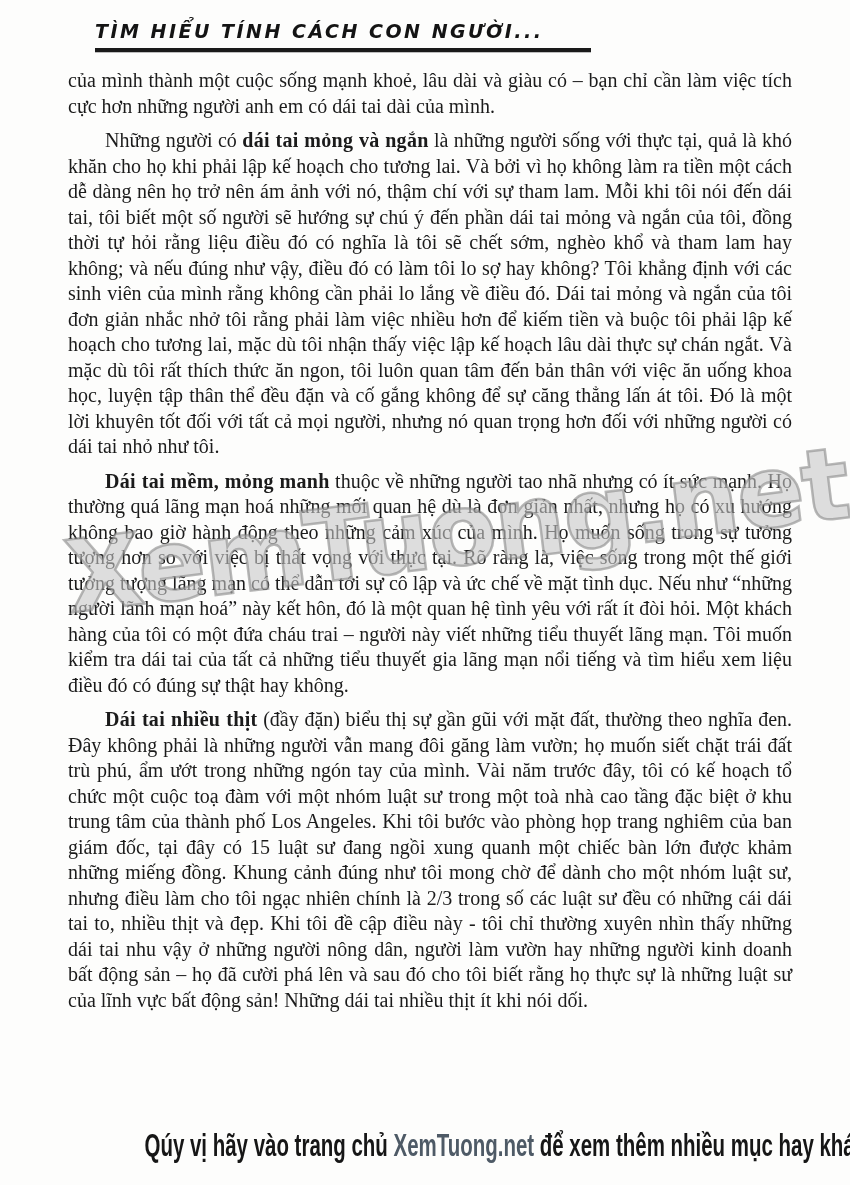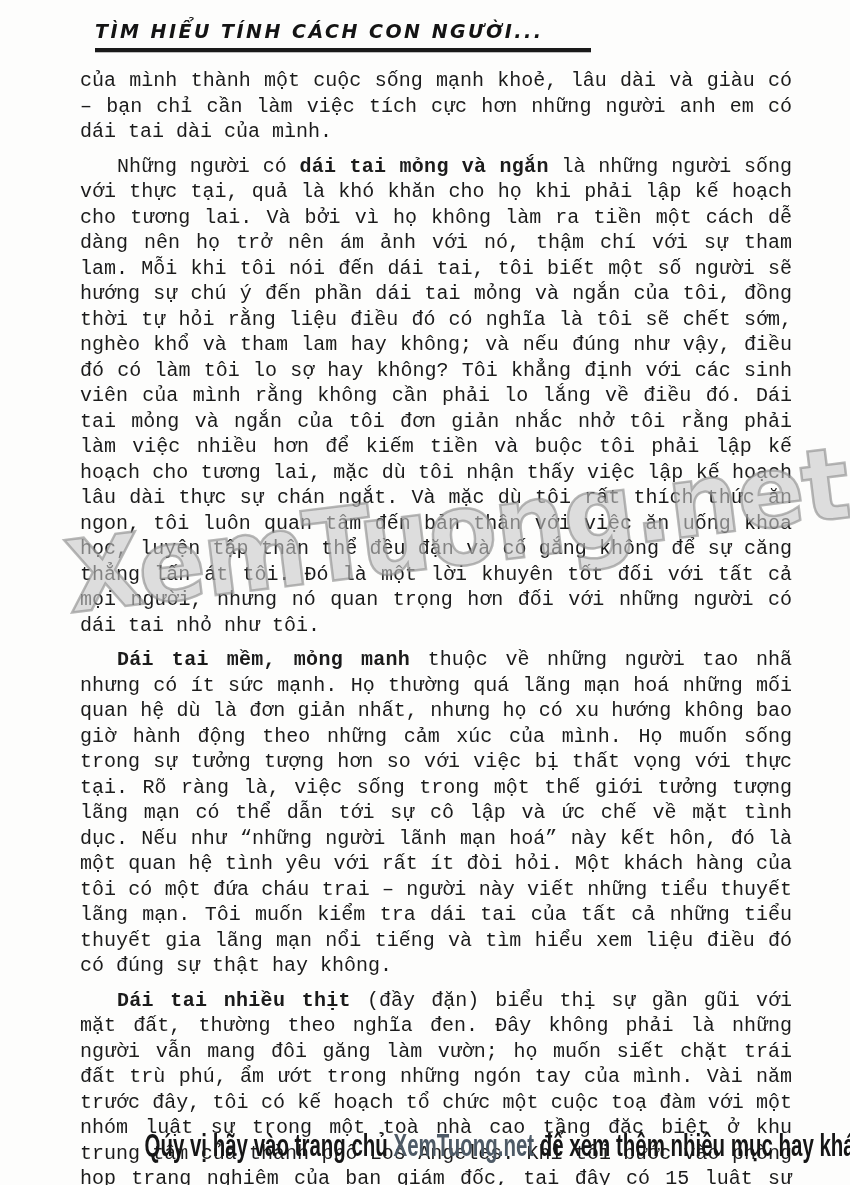--- a/index.html
+++ b/index.html
@@ -34,21 +34,21 @@
   .content {
     position: absolute;
     top: 68px;
     left: 64px;
     width: 728px;
     font-size: 20px;
     line-height: 25.5px;
     text-align: justify;
     z-index: 1;
   }
-  .para { margin: 0 0 9px 16px; font-family: Liberation Mono, monospace; }
+  .para { margin: 0 0 9px 4px; }
   .para.indent { text-indent: 37px; }
   .lead { font-weight: bold; letter-spacing: 0.3px; }
   .watermark {
     position: absolute;
     top: 520px;
     left: 66px;
     z-index: 5;
     font-family: "DejaVu Sans", sans-serif;
     font-weight: bold;
     font-size: 100px;

